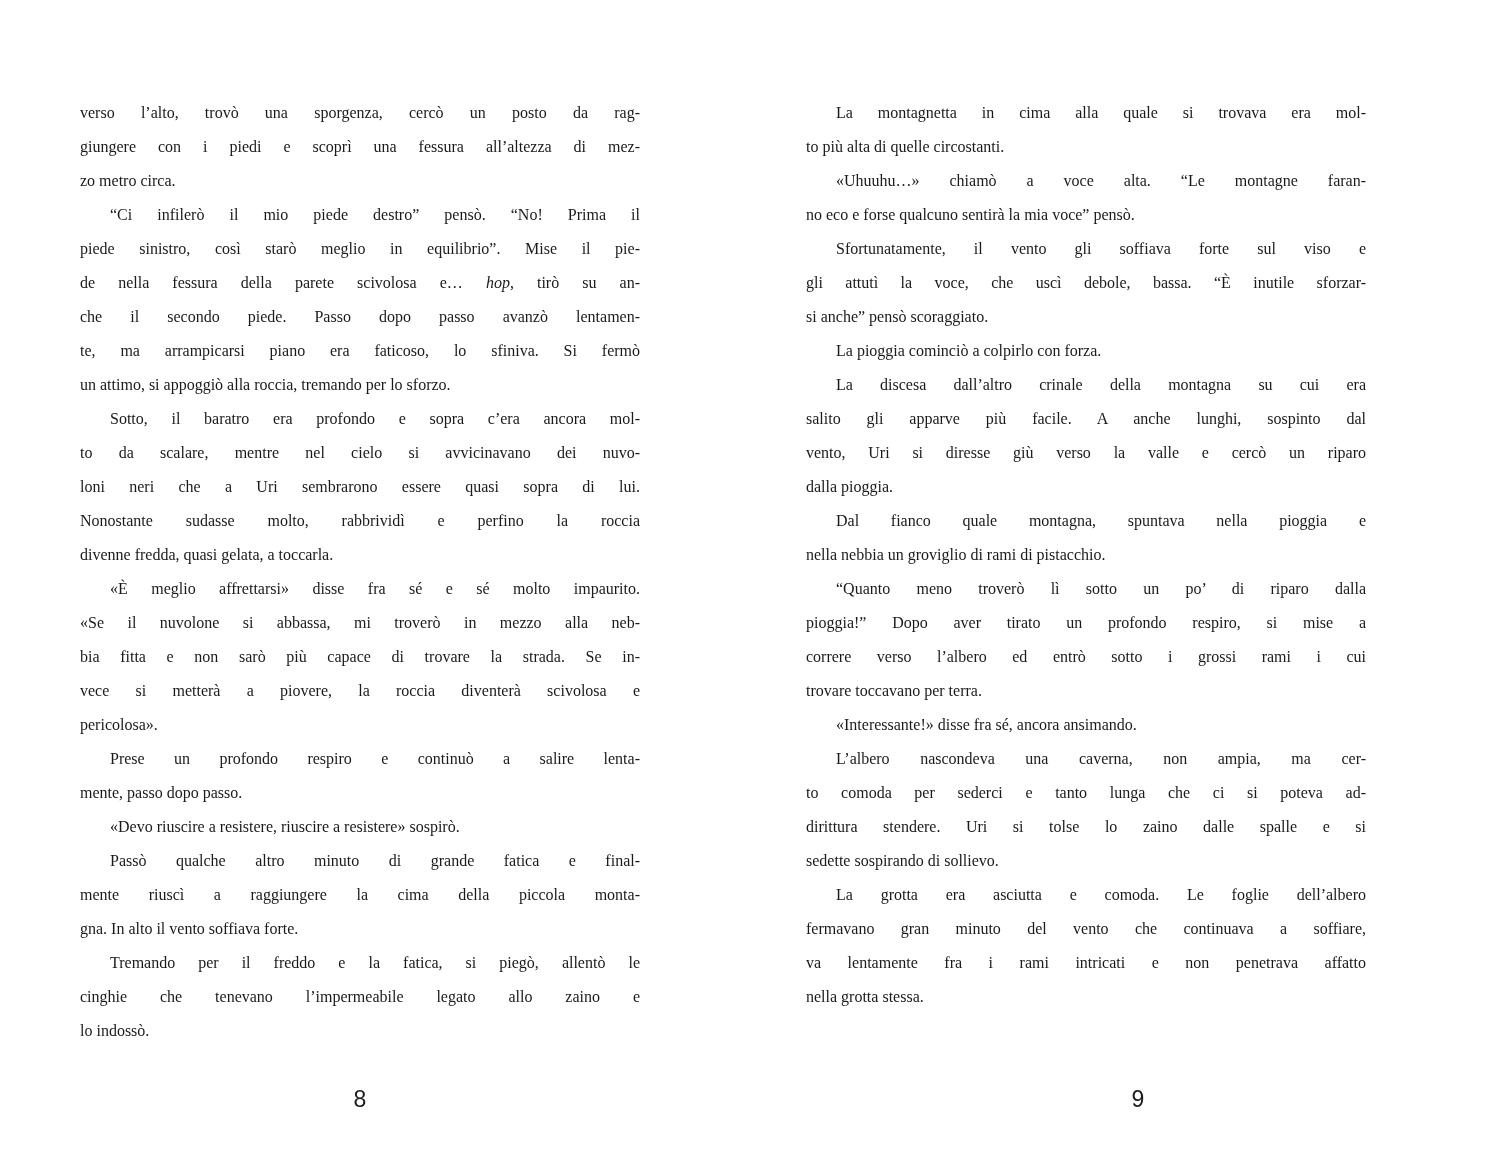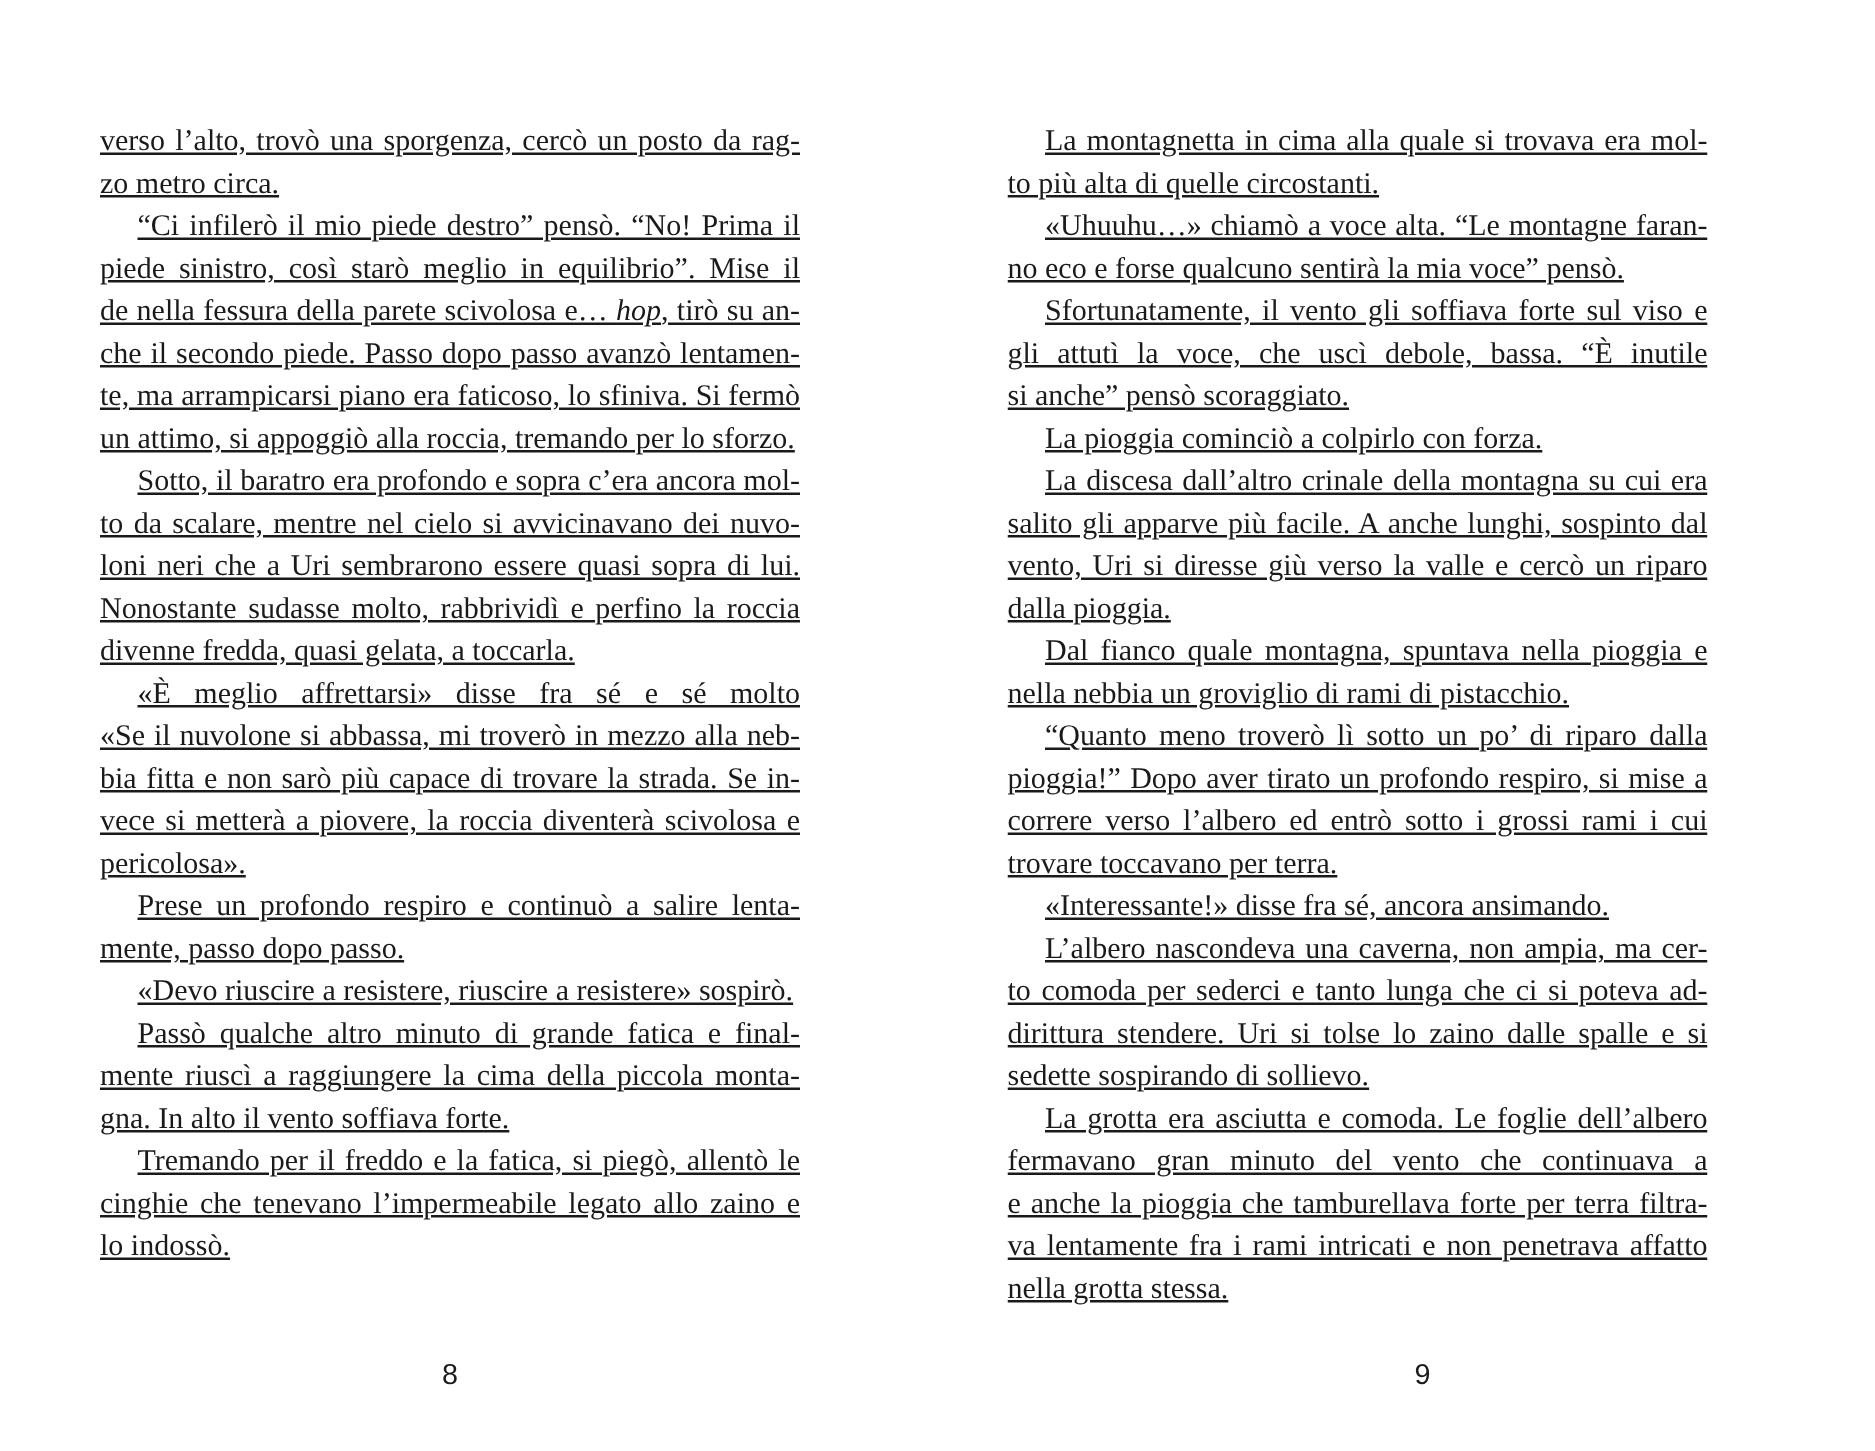--- a/index.html
+++ b/index.html
@@ -18,28 +18,27 @@
   }
   .text-column {
     position: absolute;
     top: 96px;
     width: 560px;
   }
   .text-column.left  { left: 80px; }
   .text-column.right { left: 806px; }
   .par { margin: 0; padding: 0; }
   .line {
-    font-size: 24px;
+    font-size: 16px;
     line-height: 34px;
     height: 34px;
     white-space: normal;
     text-align: justify;
     text-align-last: justify;
     overflow: hidden;
-    text-decoration: underline;
   }
   .line.end {
     text-align: right;
     text-align-last: left;
   }
   .par.indent .line:first-child { text-indent: 30px; }
   .line .it { font-style: italic; }
   .page-number {
     position: absolute;
     top: 1085px;
@@ -53,20 +52,21 @@
   .page-number.left  { left: 80px; }
   .page-number.right { left: 858px; }
 </style>
 </head>
 <body>
 
 <div class="spread">
   <div class="text-column left">
       <div class="par">
         <div class="line fill">verso l’alto, trovò una sporgenza, cercò un posto da rag-</div>
+        <div class="line fill">giungere con i piedi e scoprì una fessura all’altezza di mez-</div>
         <div class="line end">zo metro circa.</div>
       </div>
       <div class="par indent">
         <div class="line fill">“Ci infilerò il mio piede destro” pensò. “No! Prima il</div>
         <div class="line fill">piede sinistro, così starò meglio in equilibrio”. Mise il pie-</div>
         <div class="line fill"><span class="">de nella fessura della parete scivolosa e… </span><span class="it">hop</span><span class="">, tirò su an-</span></div>
         <div class="line fill">che il secondo piede. Passo dopo passo avanzò lentamen-</div>
         <div class="line fill">te, ma arrampicarsi piano era faticoso, lo sfiniva. Si fermò</div>
         <div class="line end">un attimo, si appoggiò alla roccia, tremando per lo sforzo.</div>
       </div>
@@ -141,21 +141,20 @@
       </div>
       <div class="par indent">
         <div class="line fill">L’albero nascondeva una caverna, non ampia, ma cer-</div>
         <div class="line fill">to comoda per sederci e tanto lunga che ci si poteva ad-</div>
         <div class="line fill">dirittura stendere. Uri si tolse lo zaino dalle spalle e si</div>
         <div class="line end">sedette sospirando di sollievo.</div>
       </div>
       <div class="par indent">
         <div class="line fill">La grotta era asciutta e comoda. Le foglie dell’albero</div>
         <div class="line fill">fermavano gran minuto del vento che continuava a soffiare,</div>
-        <div class="line fill">e anche la pioggia che tamburellava forte per terra filtra-</div>
         <div class="line fill">va lentamente fra i rami intricati e non penetrava affatto</div>
         <div class="line end">nella grotta stessa.</div>
       </div>
     </div>
 
   <div class="page-number left">8</div>
 
   <div class="page-number right">9</div>
 </div>
 

